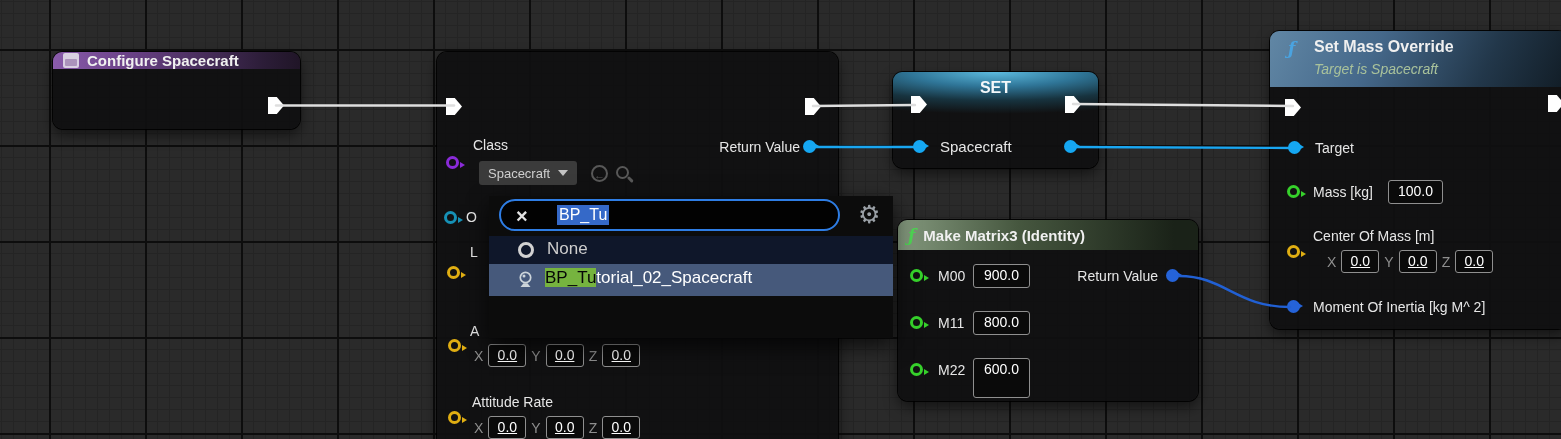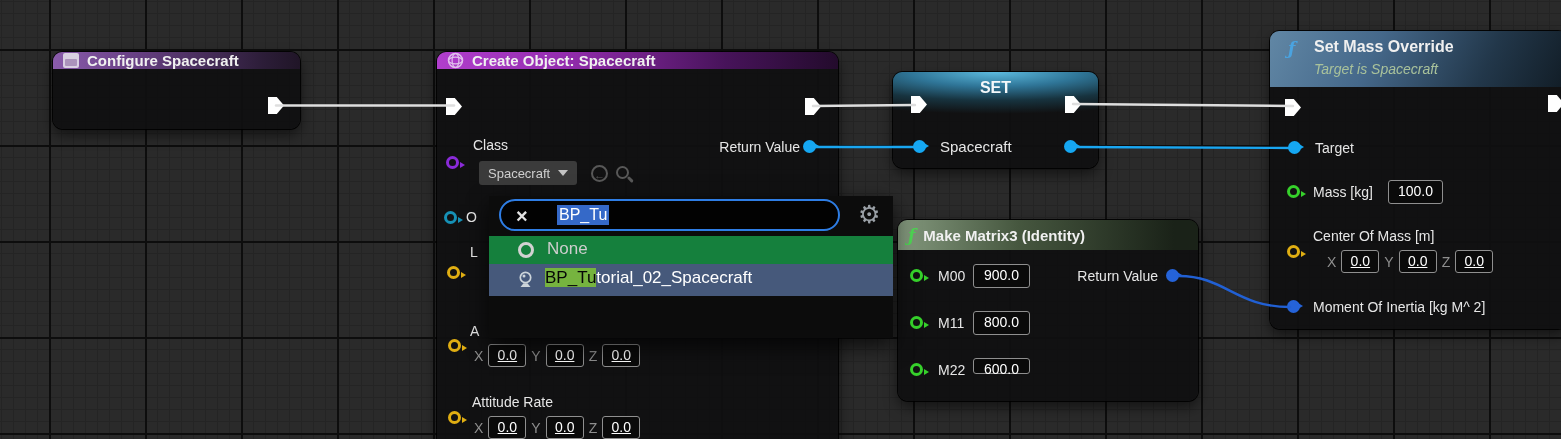--- a/index.html
+++ b/index.html
@@ -54,21 +54,21 @@
   .settitle{position:absolute;top:7px;left:0;right:0;text-align:center;font-weight:bold;font-size:16px;color:#f4f8fa;z-index:3;}
   .subtitle{font-style:italic;font-weight:normal;font-size:14px;color:#a9c29b;}
   
   .picker{position:absolute;left:489px;top:196px;width:404px;height:142px;background:#0c0c0c;
     box-shadow:0 8px 20px rgba(0,0,0,.7);z-index:6;}
   .searchpill{position:absolute;left:10px;top:3px;width:341px;height:32px;box-sizing:border-box;
     background:#020202;border:2px solid #2e7de4;border-radius:17px;}
   .clearx{position:absolute;left:15px;top:2px;font-size:20px;font-weight:bold;color:#e3e3e3;line-height:26px;}
   .searchtext{position:absolute;left:56px;top:4px;font-size:16px;color:#fff;background:#3569c8;padding:1px 2px;}
   .gear{position:absolute;left:369px;top:2px;font-size:25px;color:#9aa0a6;line-height:32px;}
-  .row-none{position:absolute;left:0;top:40px;width:404px;height:28px;background:#15803d;}
+  .row-none{position:absolute;left:0;top:40px;width:404px;height:28px;background:#0f172a;}
   .ringicon{position:absolute;left:29px;top:6px;width:16px;height:16px;border:3.5px solid #d2d2d2;
     border-radius:50%;box-sizing:border-box;}
   .row-none .txt{position:absolute;left:58px;top:3px;font-size:17px;color:#cdcdcd;}
   .row-bp{position:absolute;left:0;top:68px;width:404px;height:32px;background:#46597b;}
   .row-bp .txt{position:absolute;left:56px;top:4px;font-size:17px;color:#fff;white-space:nowrap;}
   .hl{background:#76b43f;color:#060606;}
   .picker-status{position:absolute;left:0;top:100px;width:404px;height:42px;background:#0c0c0c;}
   .picker-status .txt{position:absolute;left:8px;top:11px;font-size:16px;color:#bdbdbd;}
   svg.wires{position:absolute;left:0;top:0;z-index:3;pointer-events:none;}
   .right{text-align:right;}
@@ -89,28 +89,20 @@
 
   <div class="node" style="left:53px;top:52px;width:247px;height:77px;">
     <div class="hdr hdr-configure">
       <span class="icon-collapsed"></span>
       <span>Configure Spacecraft</span>
     </div>
     <span class="xpin" style="left:215px;top:45px;"></span>
   </div>
 
   <div class="node" style="left:437px;top:52px;width:401px;height:400px;">
-    <div class="hdr hdr-create">
-      <svg width="17" height="17" viewBox="0 0 17 17">
-        <circle cx="8.5" cy="8.5" r="7" fill="none" stroke="#e0bfec" stroke-width="1.5"></circle>
-        <ellipse cx="8.5" cy="8.5" rx="3.4" ry="7" fill="none" stroke="#e0bfec" stroke-width="1.2"></ellipse>
-        <ellipse cx="8.5" cy="8.5" rx="7" ry="3.4" fill="none" stroke="#e0bfec" stroke-width="1.2"></ellipse>
-      </svg>
-      <span>Create Object: Spacecraft</span>
-    </div>
     <span class="xpin" style="left:9px;top:46px;"></span>
     <span class="xpin" style="left:368px;top:46px;"></span>
 
     <span class="lbl" style="left:36px;top:84px;">Class</span>
     <span class="pin ring" style="--c:#8a2bd8;left:9px;top:104px;"></span>
     <div class="dropbtn" style="left:42px;top:109px;">
       <span>Spacecraft</span>
       <span class="caret"></span>
     </div>
     <span class="circ-icon" style="left:154px;top:113px;">←</span>
@@ -164,21 +156,21 @@
       <span>Make Matrix3 (Identity)</span>
     </div>
     <span class="pin ring" style="--c:#36d12b;left:12px;top:49px;"></span>
     <span class="lbl" style="left:40px;top:47px;">M00</span>
     <span class="vbox" style="left:75px;top:44px;width:57px;height:24px;">900.0</span>
     <span class="pin ring" style="--c:#36d12b;left:12px;top:96px;"></span>
     <span class="lbl" style="left:40px;top:94px;">M11</span>
     <span class="vbox" style="left:75px;top:91px;width:57px;height:24px;text-align:center;">800.0</span>
     <span class="pin ring" style="--c:#36d12b;left:12px;top:143px;"></span>
     <span class="lbl" style="left:40px;top:141px;">M22</span>
-    <span class="vbox" style="left:75px;top:138px;width:57px;height:16px;">600.0</span>
+    <span class="vbox" style="left:75px;top:138px;width:57px;height:40px;">600.0</span>
     <span class="lbl right" style="left:135px;top:47px;width:125px;">Return Value</span>
     <span class="pin fill" style="--c:#2563d9;left:268px;top:49px;"></span>
   </div>
 
   <div class="node" style="left:1270px;top:31px;width:298px;height:298px;">
     <div class="hdr hdr-mass">
       <span class="fn" style="position:absolute;left:18px;top:7px;color:#4aa3e0;">ƒ</span>
       <span style="position:absolute;left:44px;top:7px;font-size:16px;">Set Mass Override</span>
       <span class="subtitle" style="position:absolute;left:44px;top:30px;">Target is Spacecraft</span>
     </div>

